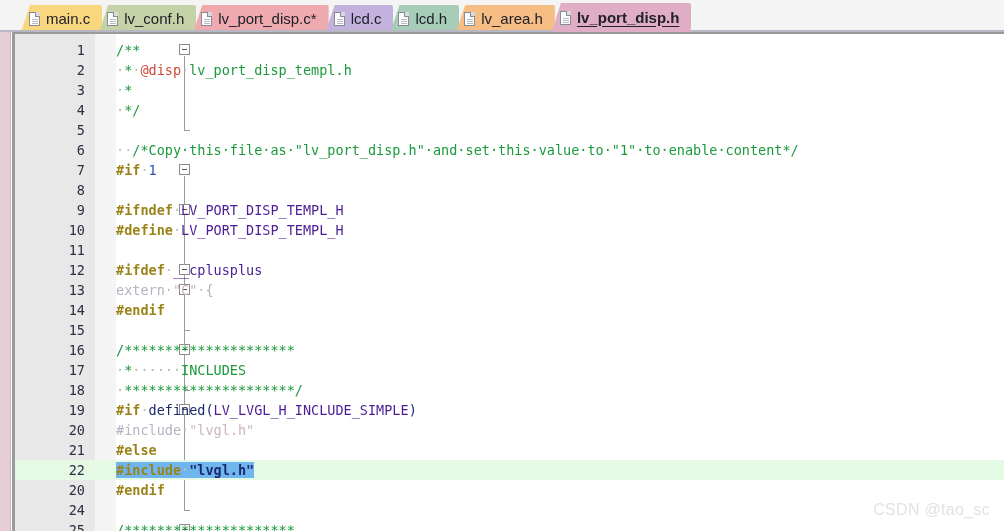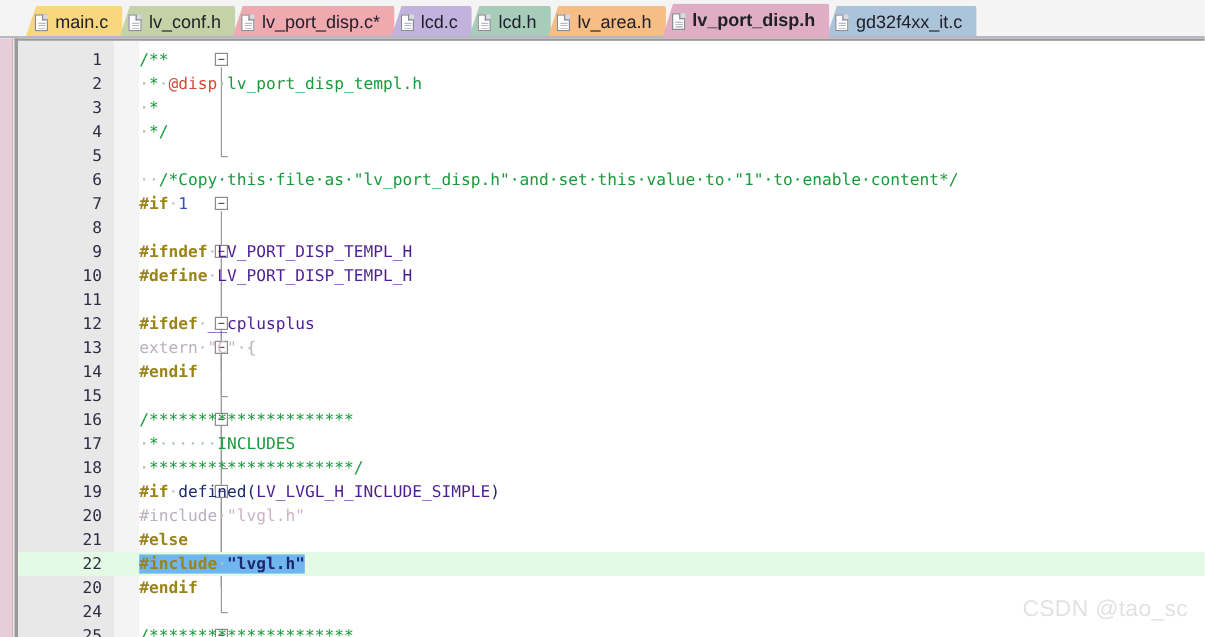--- a/index.html
+++ b/index.html
@@ -67,20 +67,21 @@
     height: 29px;
     margin-top: 0;
     font-weight: bold;
     z-index: 5;
   }
   .tab .tab-label {
     line-height: 1;
     padding-bottom: 1px;
   }
   .tab.active .tab-label {
+    text-decoration: underline;
     text-underline-offset: 3px;
   }
   .file-icon {
     position: relative;
     width: 11px;
     height: 14px;
     flex: 0 0 auto;
     background: #fdfdfd;
     border: 1px solid #8a8a95;
     box-sizing: border-box;
@@ -238,21 +239,21 @@
   .wsg  { color: #a9c6a9; }
   .plain{ color: #1c2a6b; margin-top: 24px; }
   .sel  { background: #6fb5f0; color: #101028; }
 
   
   #watermark {
     position: absolute;
     right: 14px;
     bottom: 12px;
     font-family: "Liberation Sans", sans-serif;
-    font-size: 19px;
+    font-size: 16px;
     color: #e2e2e2;
     letter-spacing: 0.3px;
     user-select: none;
   }
 </style>
 </head>
 <body>
 
 <div id="app">
 
@@ -278,24 +279,20 @@
           <span class="file-icon"></span>
           <span class="tab-label">lcd.h</span>
         </div>
         <div class="tab" style="background: rgb(246, 189, 132);">
           <span class="file-icon"></span>
           <span class="tab-label">lv_area.h</span>
         </div>
         <div class="tab active" style="background: rgb(224, 174, 196);">
           <span class="file-icon"></span>
           <span class="tab-label">lv_port_disp.h</span>
-        </div>
-        <div class="tab" style="background: rgb(171, 196, 217);">
-          <span class="file-icon"></span>
-          <span class="tab-label">gd32f4xx_it.c</span>
         </div>
       </div>
     <div id="tabstrip-underline"></div>
   </div>
 
   <div id="editor-frame">
     <div id="left-accent"></div>
     <div id="frame-border"></div>
 
     <div id="code-area">

